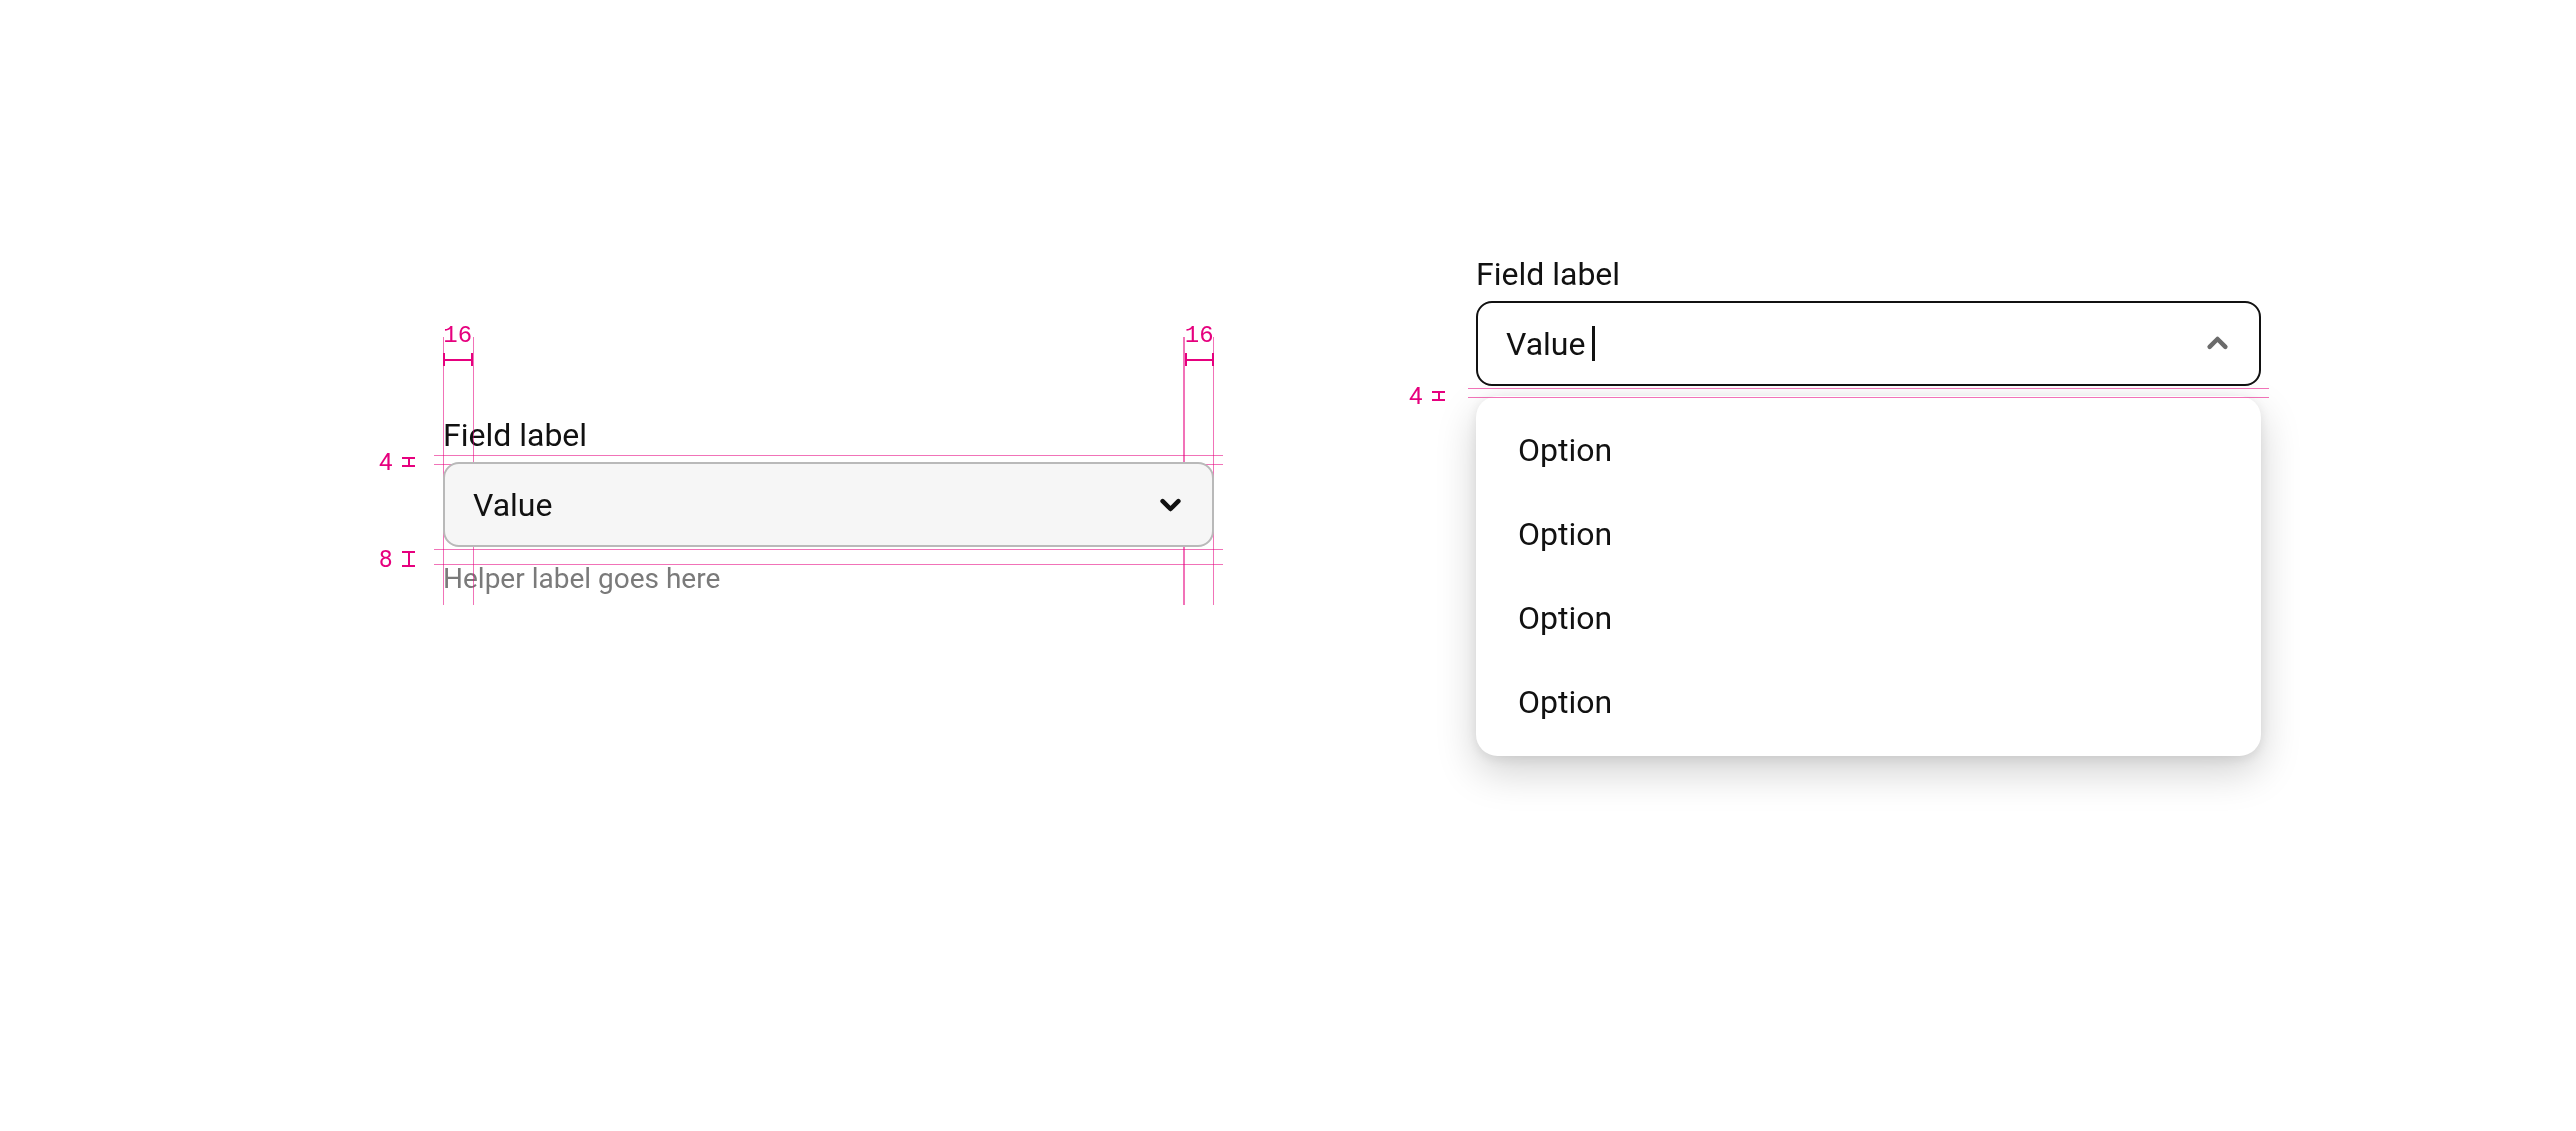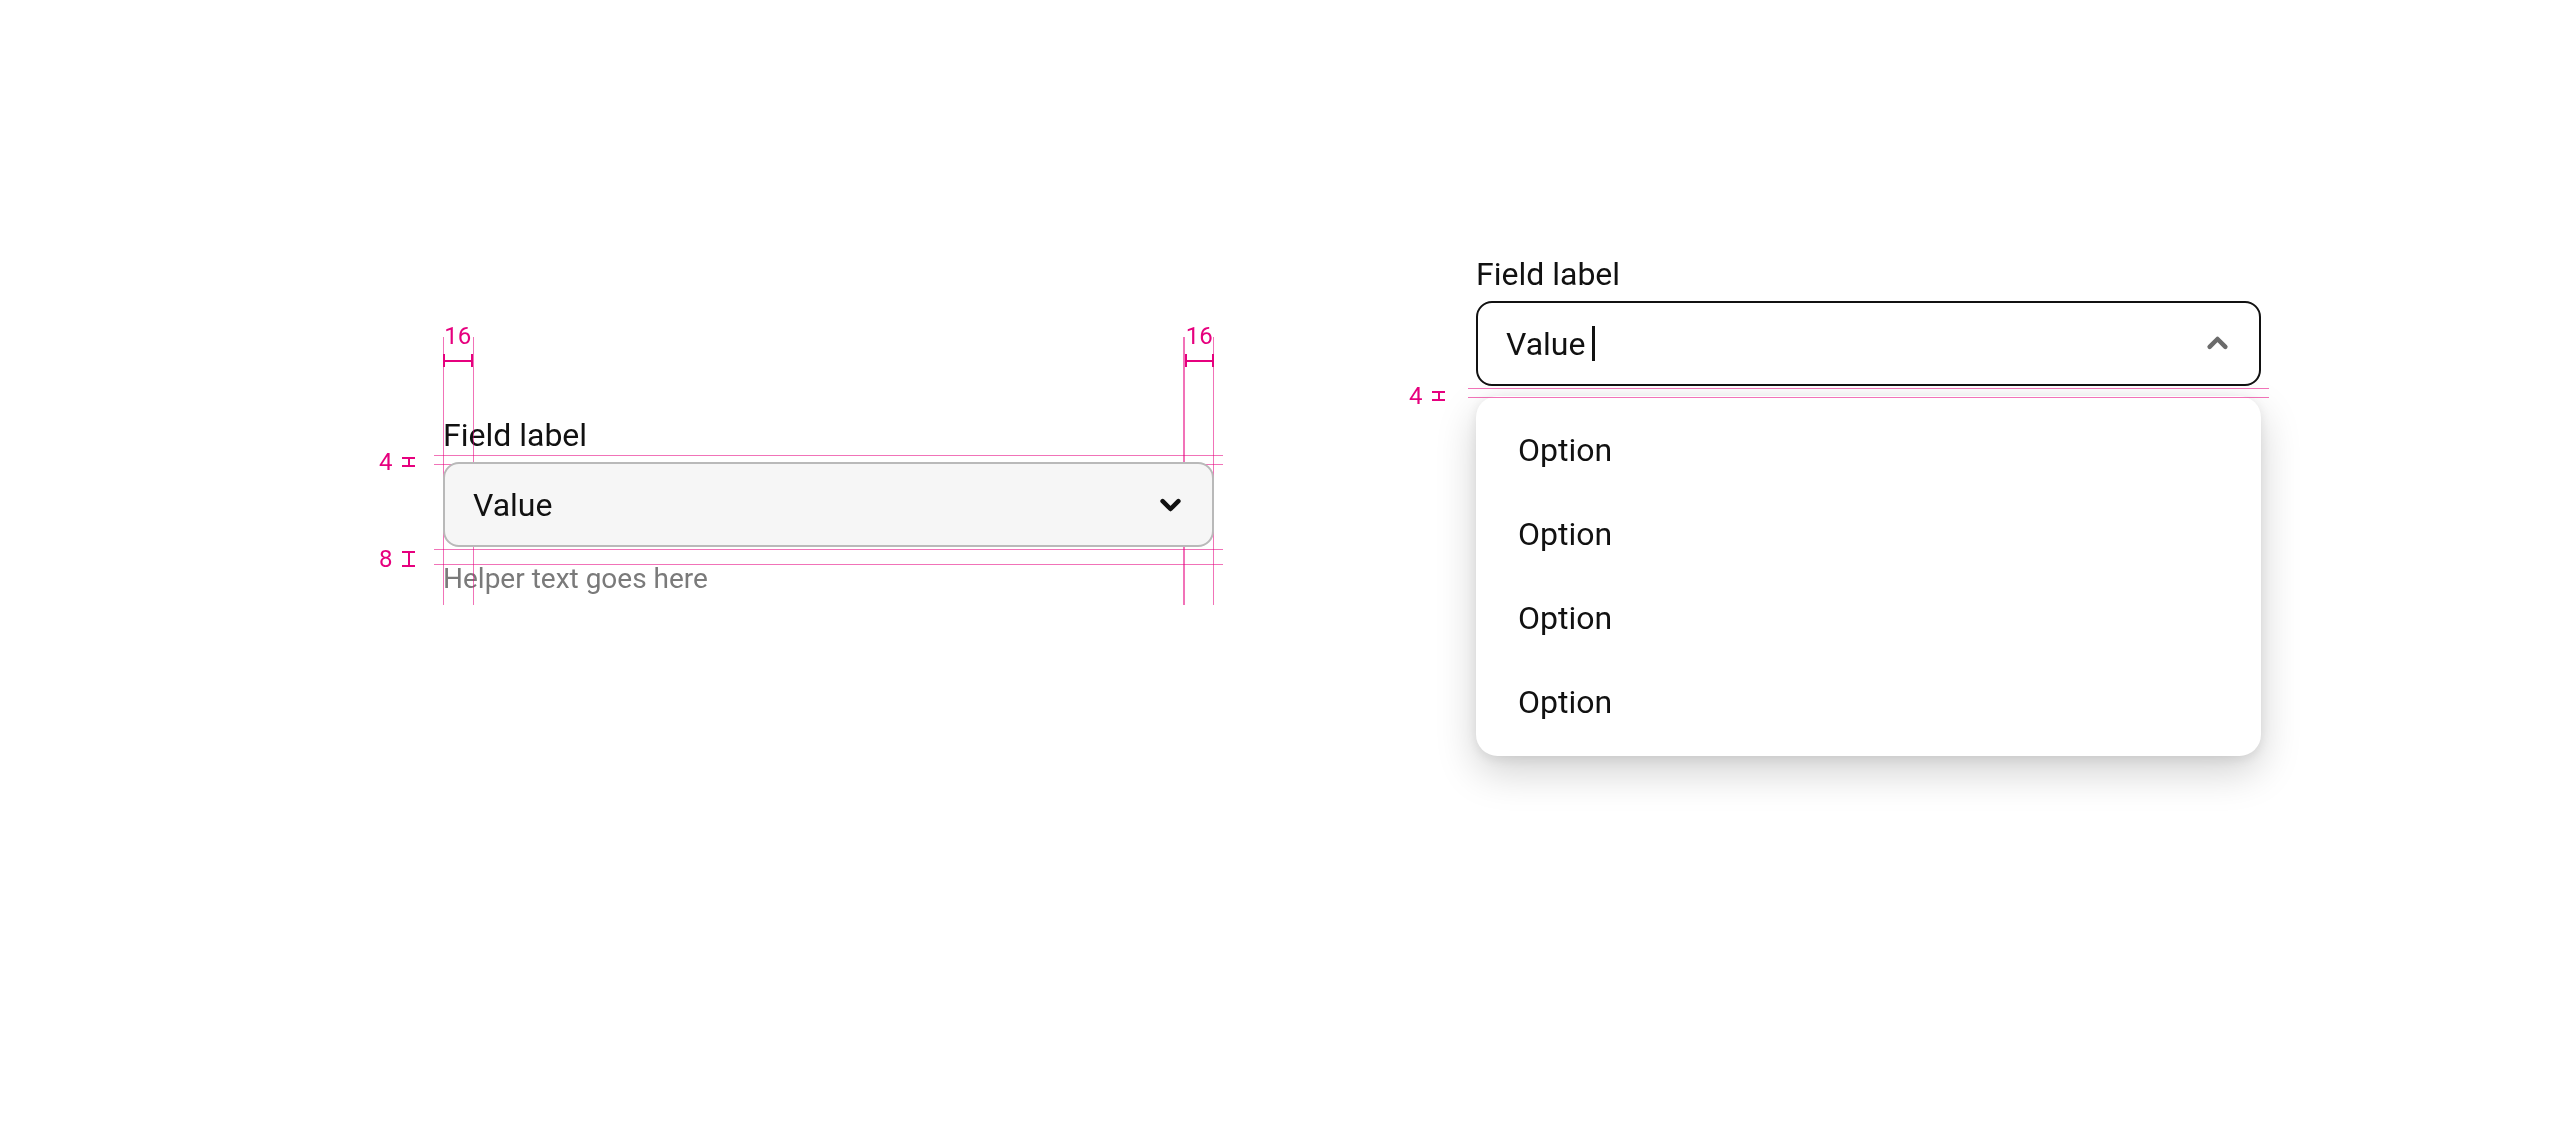--- a/index.html
+++ b/index.html
@@ -58,20 +58,21 @@
     margin-top:14.8px;
     font-size:28px;
     color:var(--helper);
   }
 
   
   .pad16-left, .pad16-right{
     position:absolute;
     top:-94px;
     width:29.5px;
+    font-family:Liberation Mono, monospace;
   }
   .pad16-left{left:0;}
   .pad16-right{right:0;}
   .h-bracket{
     position:relative;
     height:13.4px;
   }
   .h-bracket .bar{position:absolute;top:6px;left:0;right:0;height:2px;background:var(--pink);}
   .h-bracket .tick-l,.h-bracket .tick-r{position:absolute;top:0;width:2px;height:13.4px;background:var(--pink);}
   .h-bracket .tick-l{left:0;}
@@ -228,21 +229,21 @@
 
   <div class="gapmark" style="top:129px">
     <span>8</span>
     <span class="v-bracket" style="height:16px">
       <span class="tick-t"></span>
         <span class="bar"></span>
         <span class="tick-b"></span>
     </span>
   </div>
 
-  <div class="helper">Helper text goes here</div>
+  <div class="helper">Helper label goes here</div>
 </div>
 
 <div class="spec-right">
 
   <div class="label">Field label</div>
 
   <div class="field-open">
     <span>Value</span>
     <span class="cursor-bar"></span>
     <span class="chev">

